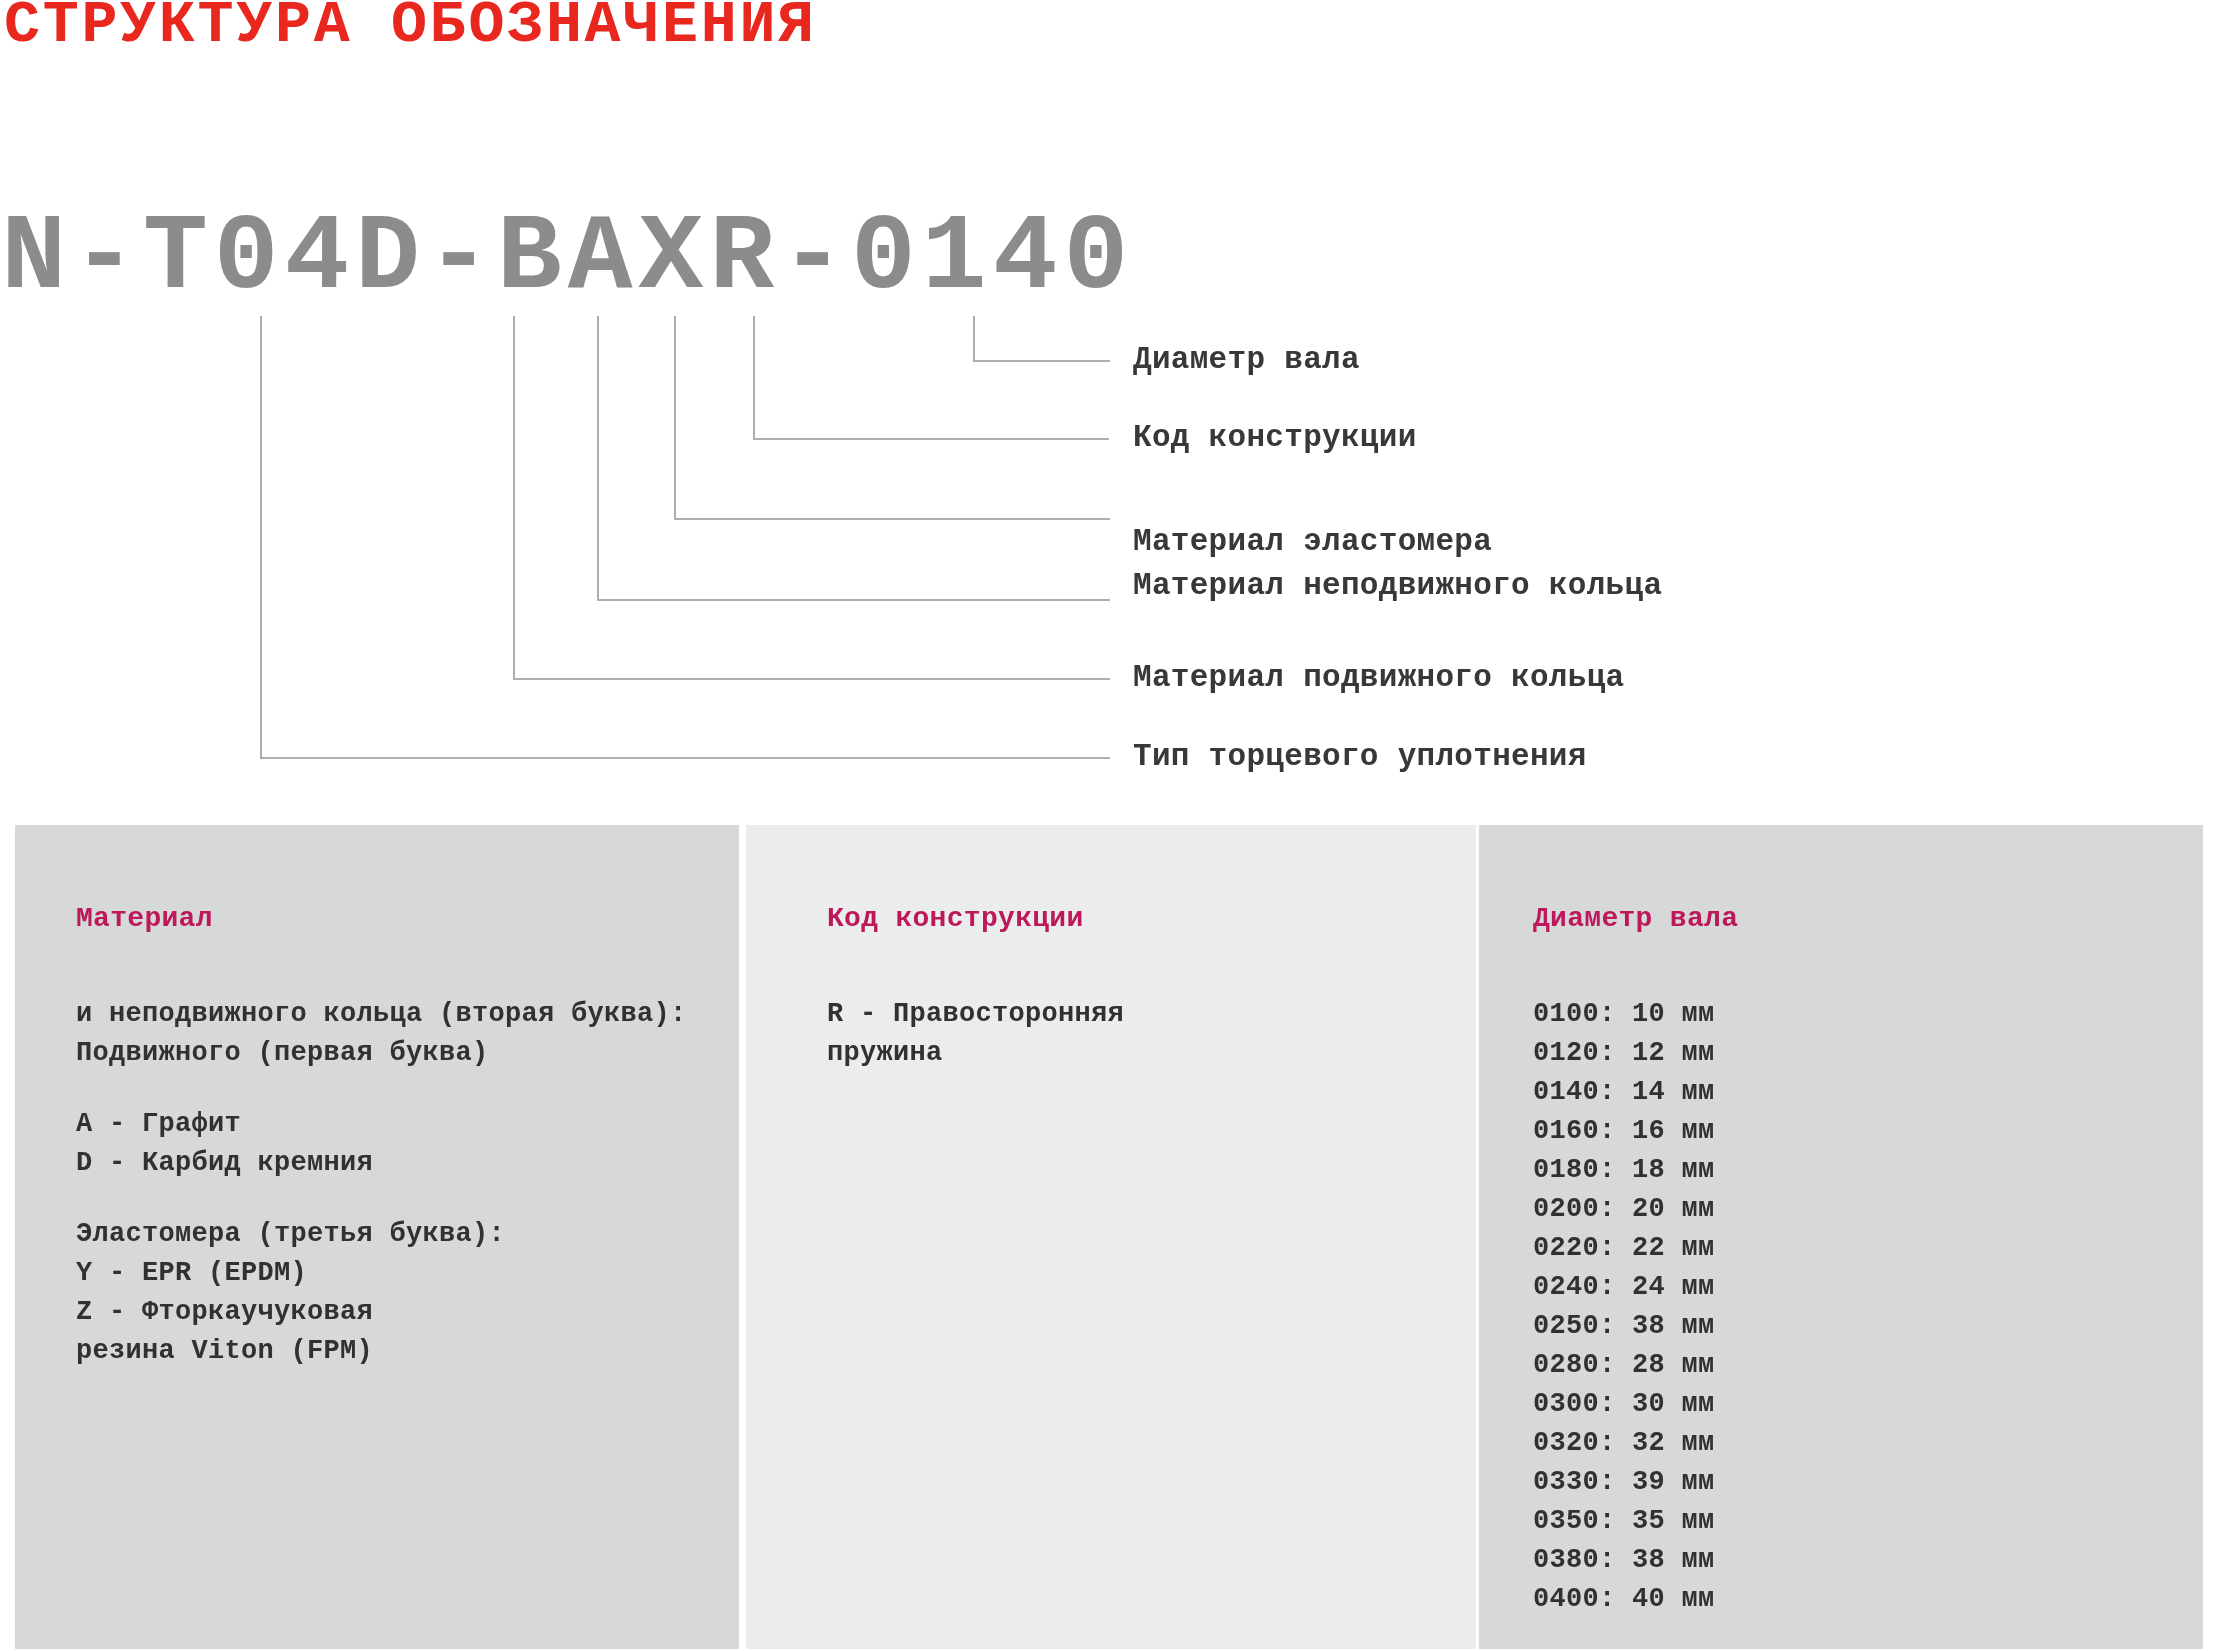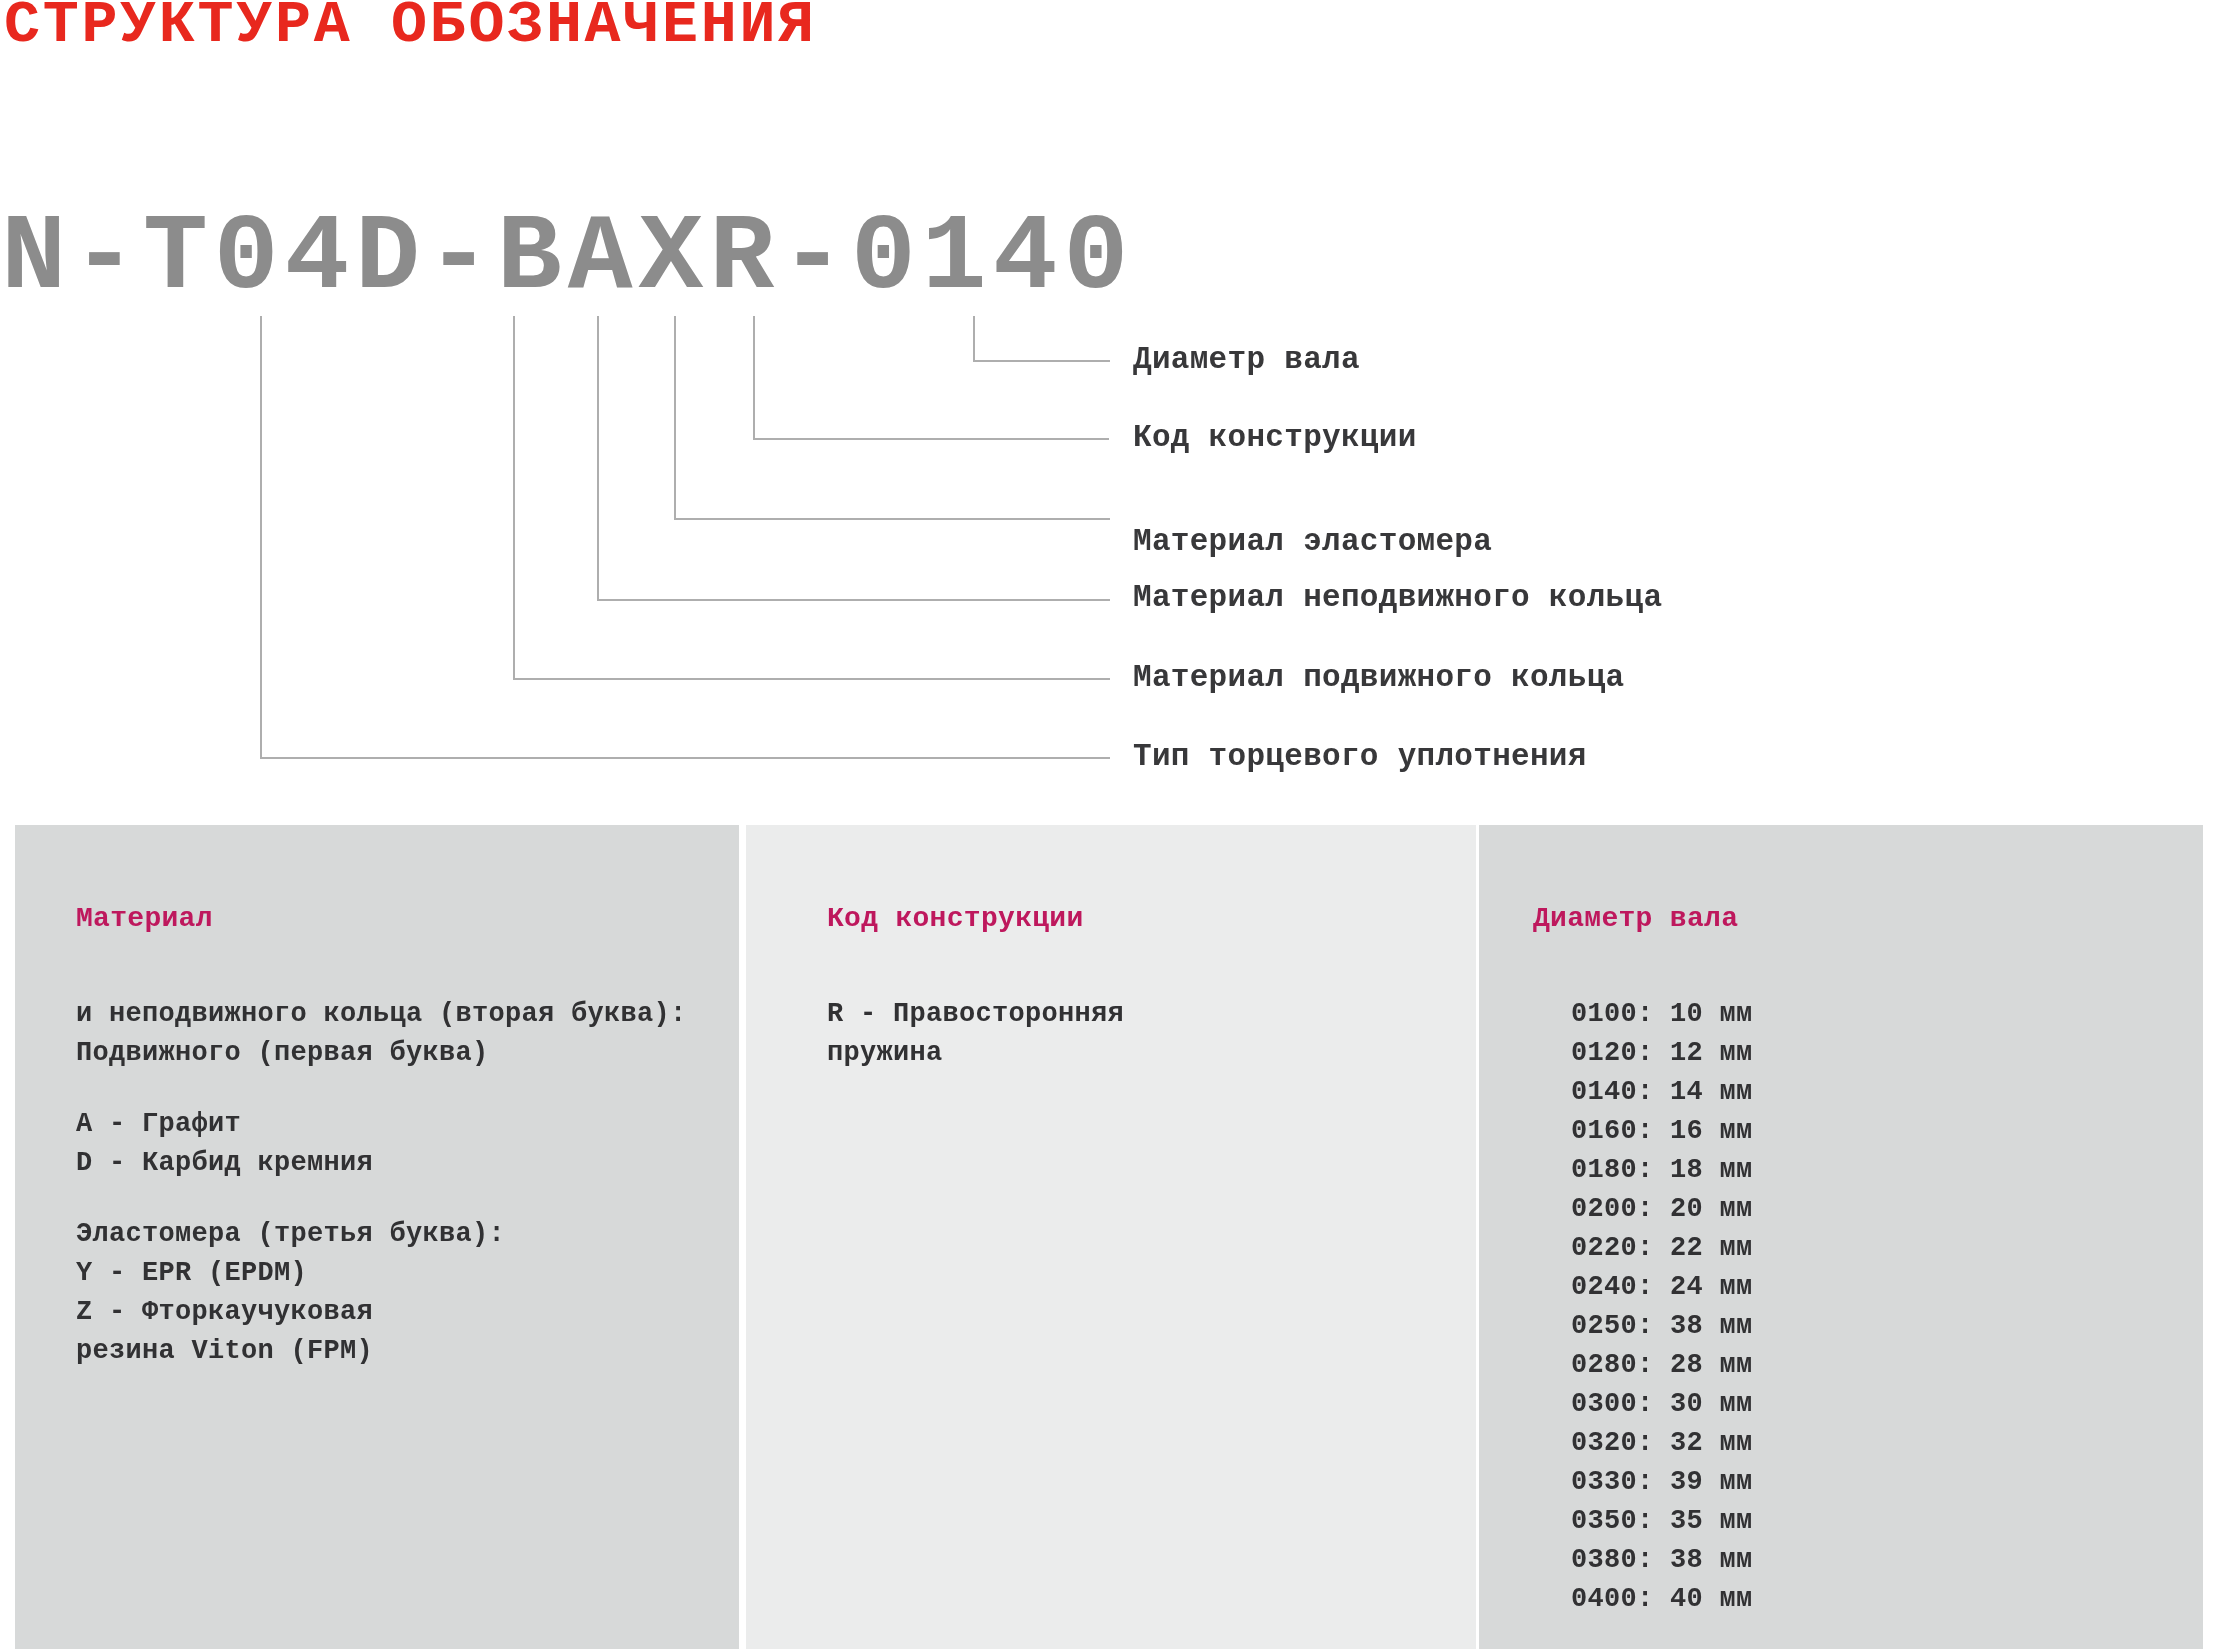--- a/index.html
+++ b/index.html
@@ -73,21 +73,21 @@
   <div class="connector" style="left:973px; top:316px; width:137px;  height:46px;"></div>
   <div class="connector" style="left:753px; top:316px; width:356px;  height:124px;"></div>
   <div class="connector" style="left:674px; top:316px; width:436px;  height:204px;"></div>
   <div class="connector" style="left:597px;  top:316px; width:513px;  height:285px;"></div>
   <div class="connector" style="left:513px;  top:316px; width:597px;  height:364px;"></div>
   <div class="connector" style="left:260px;  top:316px; width:850px; height:443px;"></div>
 
   <div class="callout-label" style="top:361px;">Диаметр вала</div>
   <div class="callout-label" style="top:439px;">Код конструкции</div>
   <div class="callout-label" style="top:543px;text-align:center;">Материал эластомера</div>
-  <div class="callout-label" style="top:599px;">Материал неподвижного кольца</div>
+  <div class="callout-label" style="top:587px;">Материал неподвижного кольца</div>
   <div class="callout-label" style="top:679px;">Материал подвижного кольца</div>
   <div class="callout-label" style="top:758px;">Тип торцевого уплотнения</div>
 
   <div class="panel" style="left:15px; width:724px; background:#D7D9D9;">
     <div class="panel-header" style="left:61px;">Материал</div>
     <div class="panel-block" style="left:61px; top:170px;">
       <span class="pline">и неподвижного кольца (вторая буква):</span>
       <span class="pline">Подвижного (первая буква)</span>
     </div>
     <div class="panel-block" style="left:61px; top:280px;">
@@ -105,21 +105,21 @@
   <div class="panel" style="left:746px; width:730px; background:#EBECEC;">
     <div class="panel-header" style="left:81px;">Код конструкции</div>
     <div class="panel-block" style="left:81px; top:170px;">
       <span class="pline">R - Правосторонняя</span>
       <span class="pline">пружина</span>
     </div>
   </div>
 
   <div class="panel" style="left:1479px; width:724px; background:#D7D9D9;">
     <div class="panel-header" style="left:54px;">Диаметр вала</div>
-    <div class="panel-block" style="left:54px; top:170px;margin-left:38px;">
+    <div class="panel-block" style="left:54px; top:170px;">
       <span class="pline">0100: 10 мм</span>
       <span class="pline">0120: 12 мм</span>
       <span class="pline">0140: 14 мм</span>
       <span class="pline">0160: 16 мм</span>
       <span class="pline">0180: 18 мм</span>
       <span class="pline">0200: 20 мм</span>
       <span class="pline">0220: 22 мм</span>
       <span class="pline">0240: 24 мм</span>
       <span class="pline">0250: 38 мм</span>
       <span class="pline">0280: 28 мм</span>

